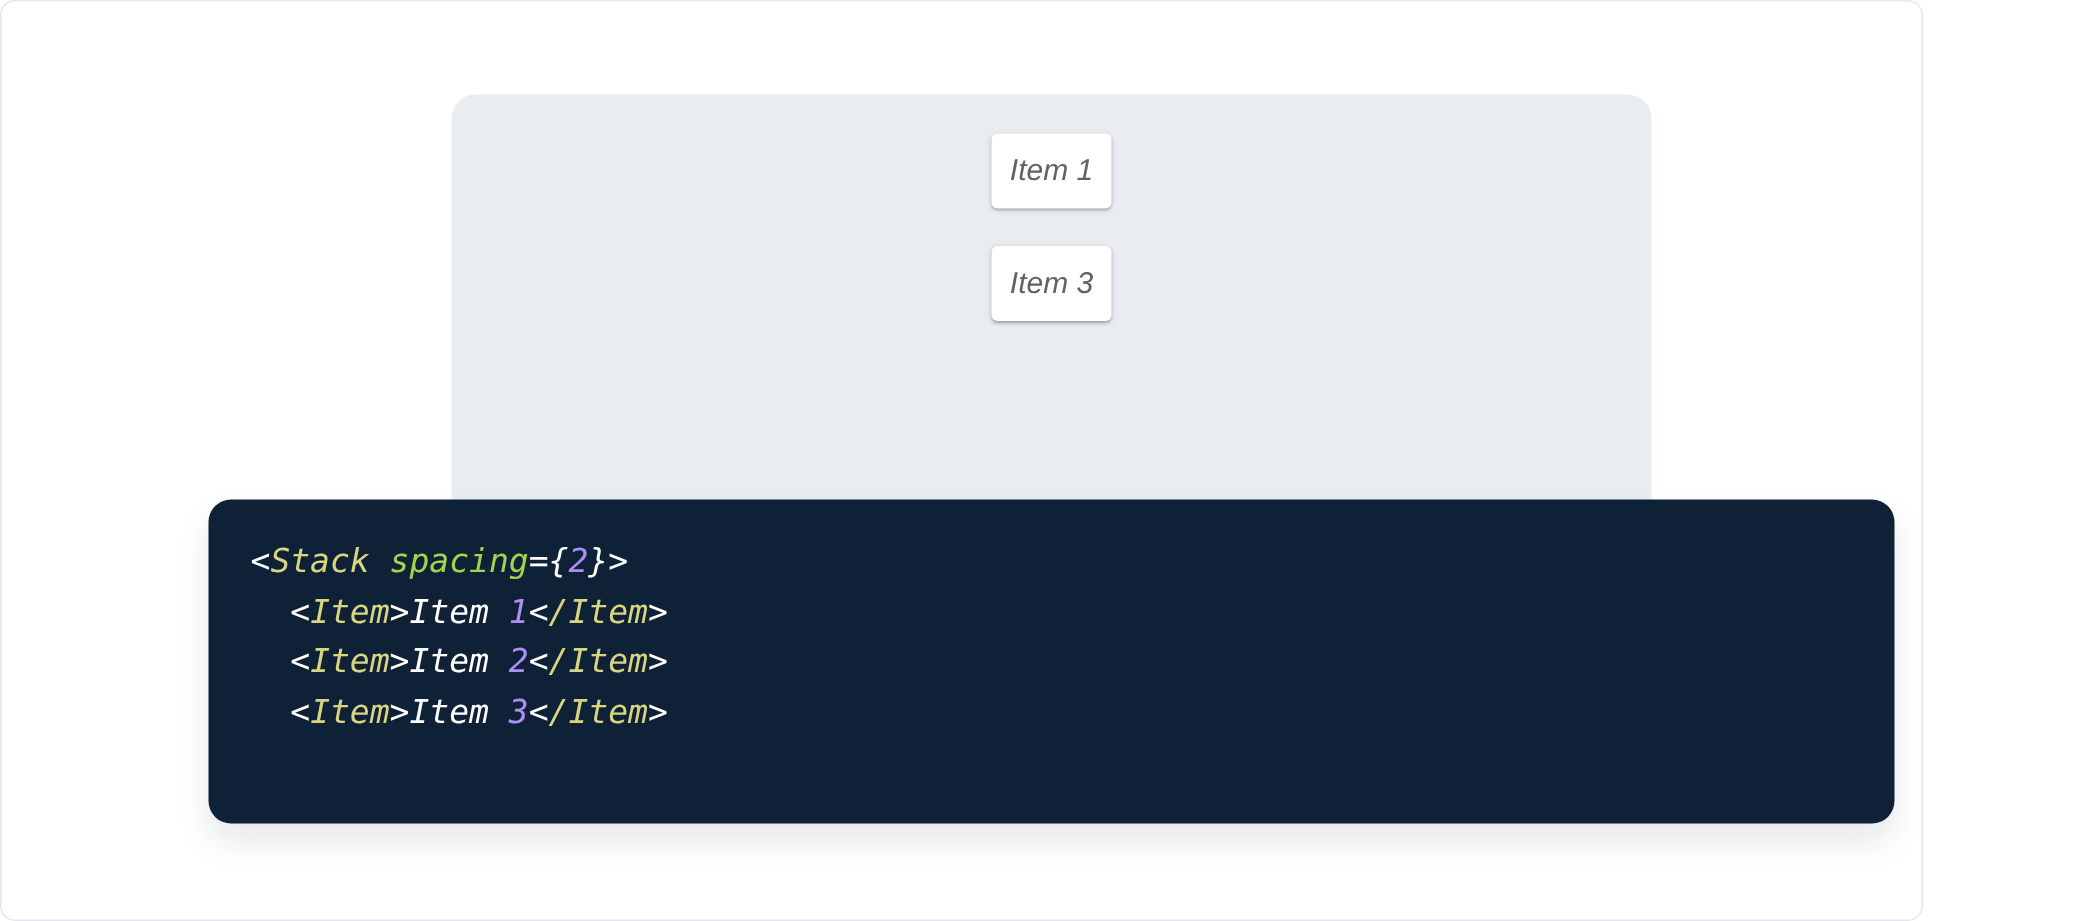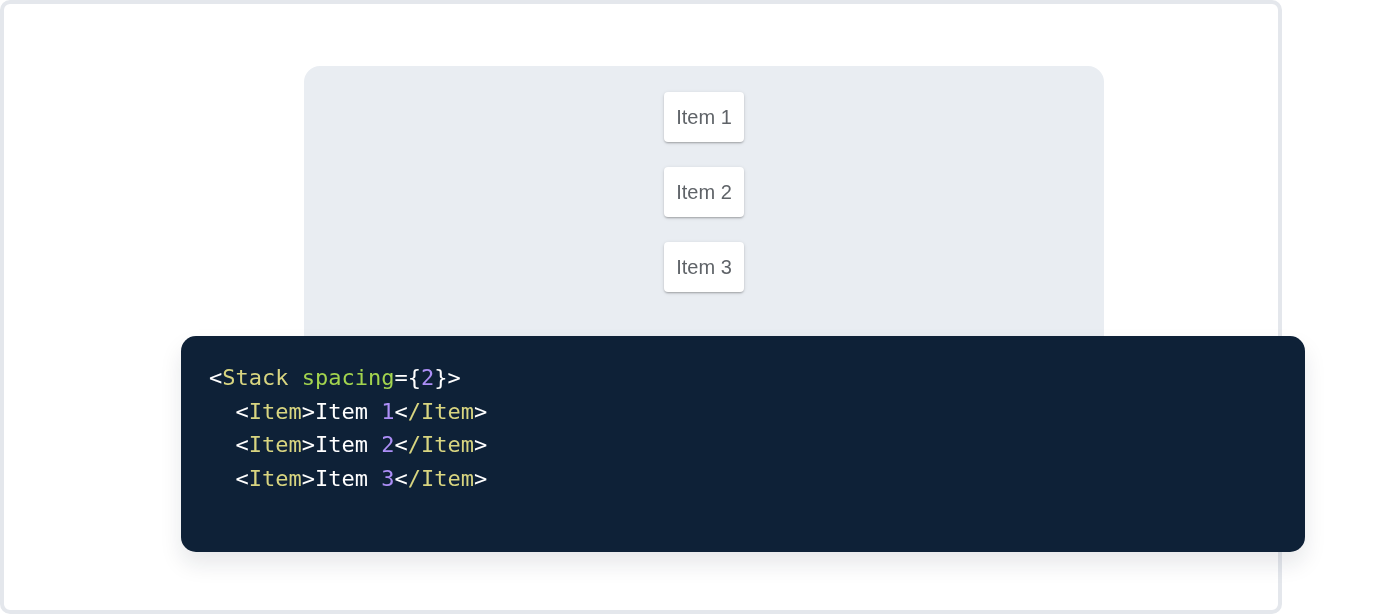--- a/index.html
+++ b/index.html
@@ -9,23 +9,24 @@
     height: 614px;
     background: #ffffff;
     overflow: hidden;
   }
   .page {
     position: absolute;
     left: 0; top: 0;
     width: 1282px;
     height: 614px;
     box-sizing: border-box;
-    border: 4px solid #000000;
+    border: 1px solid #000000;
     border-radius: 10px;
     background: #ffffff;
+    font-style: italic;
   }
   .demo-panel {
     position: absolute;
     left: 300px;
     top: 62px;
     width: 800px;
     height: 300px;
     border-radius: 16px;
     background: #e9edf2;
     display: flex;
@@ -57,21 +58,20 @@
     left: 138px;
     top: 332px;
     width: 1124px;
     height: 216px;
     box-sizing: border-box;
     border-radius: 15px;
     background: #0e2137;
     padding: 25px 28px;
     z-index: 2;
     box-shadow: 0 12px 22px rgba(15, 25, 45, 0.10);
-    margin-left: 39px;
   }
   .code-lines {
     font-family: "DejaVu Sans Mono", monospace;
     font-size: 22px;
     line-height: 33.5px;
     font-weight: 400;
   }
   .code-line {
     white-space: pre;
   }
@@ -79,23 +79,20 @@
 </head>
 <body>
 
 <div class="page" style="background: rgb(255, 255, 255); border-color: rgb(228, 231, 236);">
 
   <div class="demo-panel" style="background: rgb(233, 237, 242);">
     <div class="item-card" style="background: rgb(255, 255, 255); color: rgb(95, 99, 104);">
       <span>Item 1</span>
     </div>
     <div class="item-card" style="background: rgb(255, 255, 255); color: rgb(95, 99, 104);">
-      <span>Item 2</span>
-    </div>
-    <div class="item-card" style="background: rgb(255, 255, 255); color: rgb(95, 99, 104);">
       <span>Item 3</span>
     </div>
   </div>
 
   <div class="code-block" style="background: rgb(14, 33, 55);">
     <div class="code-lines">
         <div class="code-line"><span style="color: rgb(255, 255, 255);">&lt;</span><span style="color: rgb(216, 213, 128);">Stack</span><span style="color: rgb(255, 255, 255);"> </span><span style="color: rgb(163, 212, 78);">spacing</span><span style="color: rgb(255, 255, 255);">={</span><span style="color: rgb(172, 142, 246);">2</span><span style="color: rgb(255, 255, 255);">}&gt;</span></div>
         <div class="code-line"><span style="color: rgb(255, 255, 255);">  &lt;</span><span style="color: rgb(216, 213, 128);">Item</span><span style="color: rgb(255, 255, 255);">&gt;</span><span style="color: rgb(255, 255, 255);">Item </span><span style="color: rgb(172, 142, 246);">1</span><span style="color: rgb(255, 255, 255);">&lt;</span><span style="color: rgb(216, 213, 128);">/Item</span><span style="color: rgb(255, 255, 255);">&gt;</span></div>
         <div class="code-line"><span style="color: rgb(255, 255, 255);">  &lt;</span><span style="color: rgb(216, 213, 128);">Item</span><span style="color: rgb(255, 255, 255);">&gt;</span><span style="color: rgb(255, 255, 255);">Item </span><span style="color: rgb(172, 142, 246);">2</span><span style="color: rgb(255, 255, 255);">&lt;</span><span style="color: rgb(216, 213, 128);">/Item</span><span style="color: rgb(255, 255, 255);">&gt;</span></div>
         <div class="code-line"><span style="color: rgb(255, 255, 255);">  &lt;</span><span style="color: rgb(216, 213, 128);">Item</span><span style="color: rgb(255, 255, 255);">&gt;</span><span style="color: rgb(255, 255, 255);">Item </span><span style="color: rgb(172, 142, 246);">3</span><span style="color: rgb(255, 255, 255);">&lt;</span><span style="color: rgb(216, 213, 128);">/Item</span><span style="color: rgb(255, 255, 255);">&gt;</span></div>

